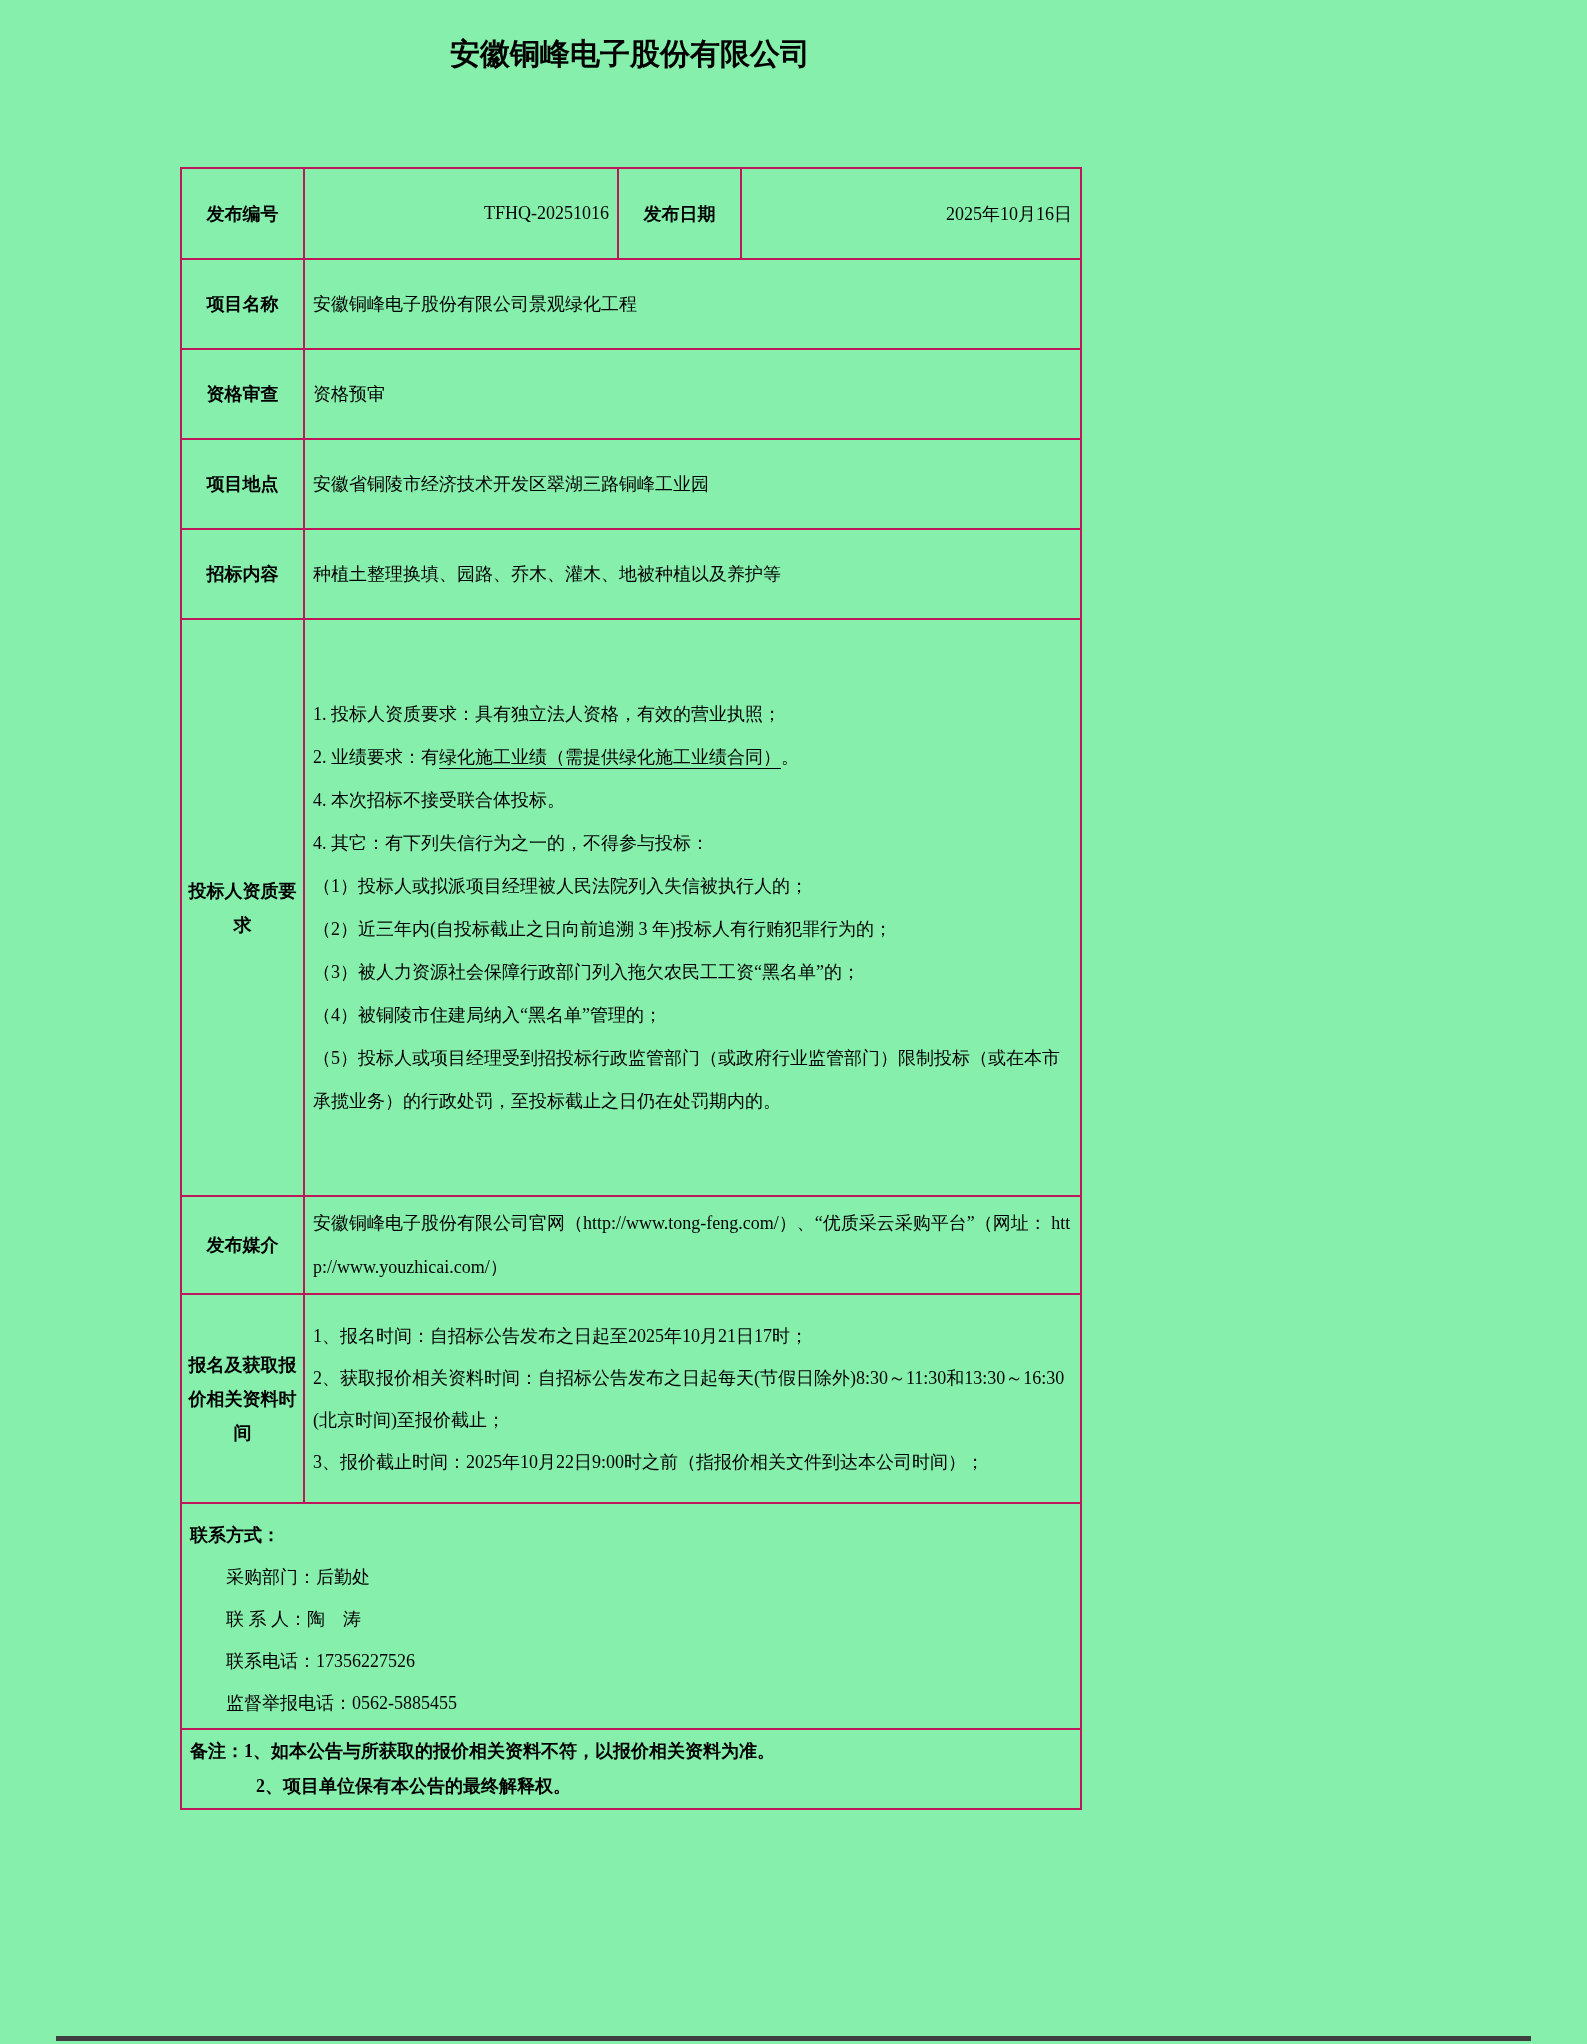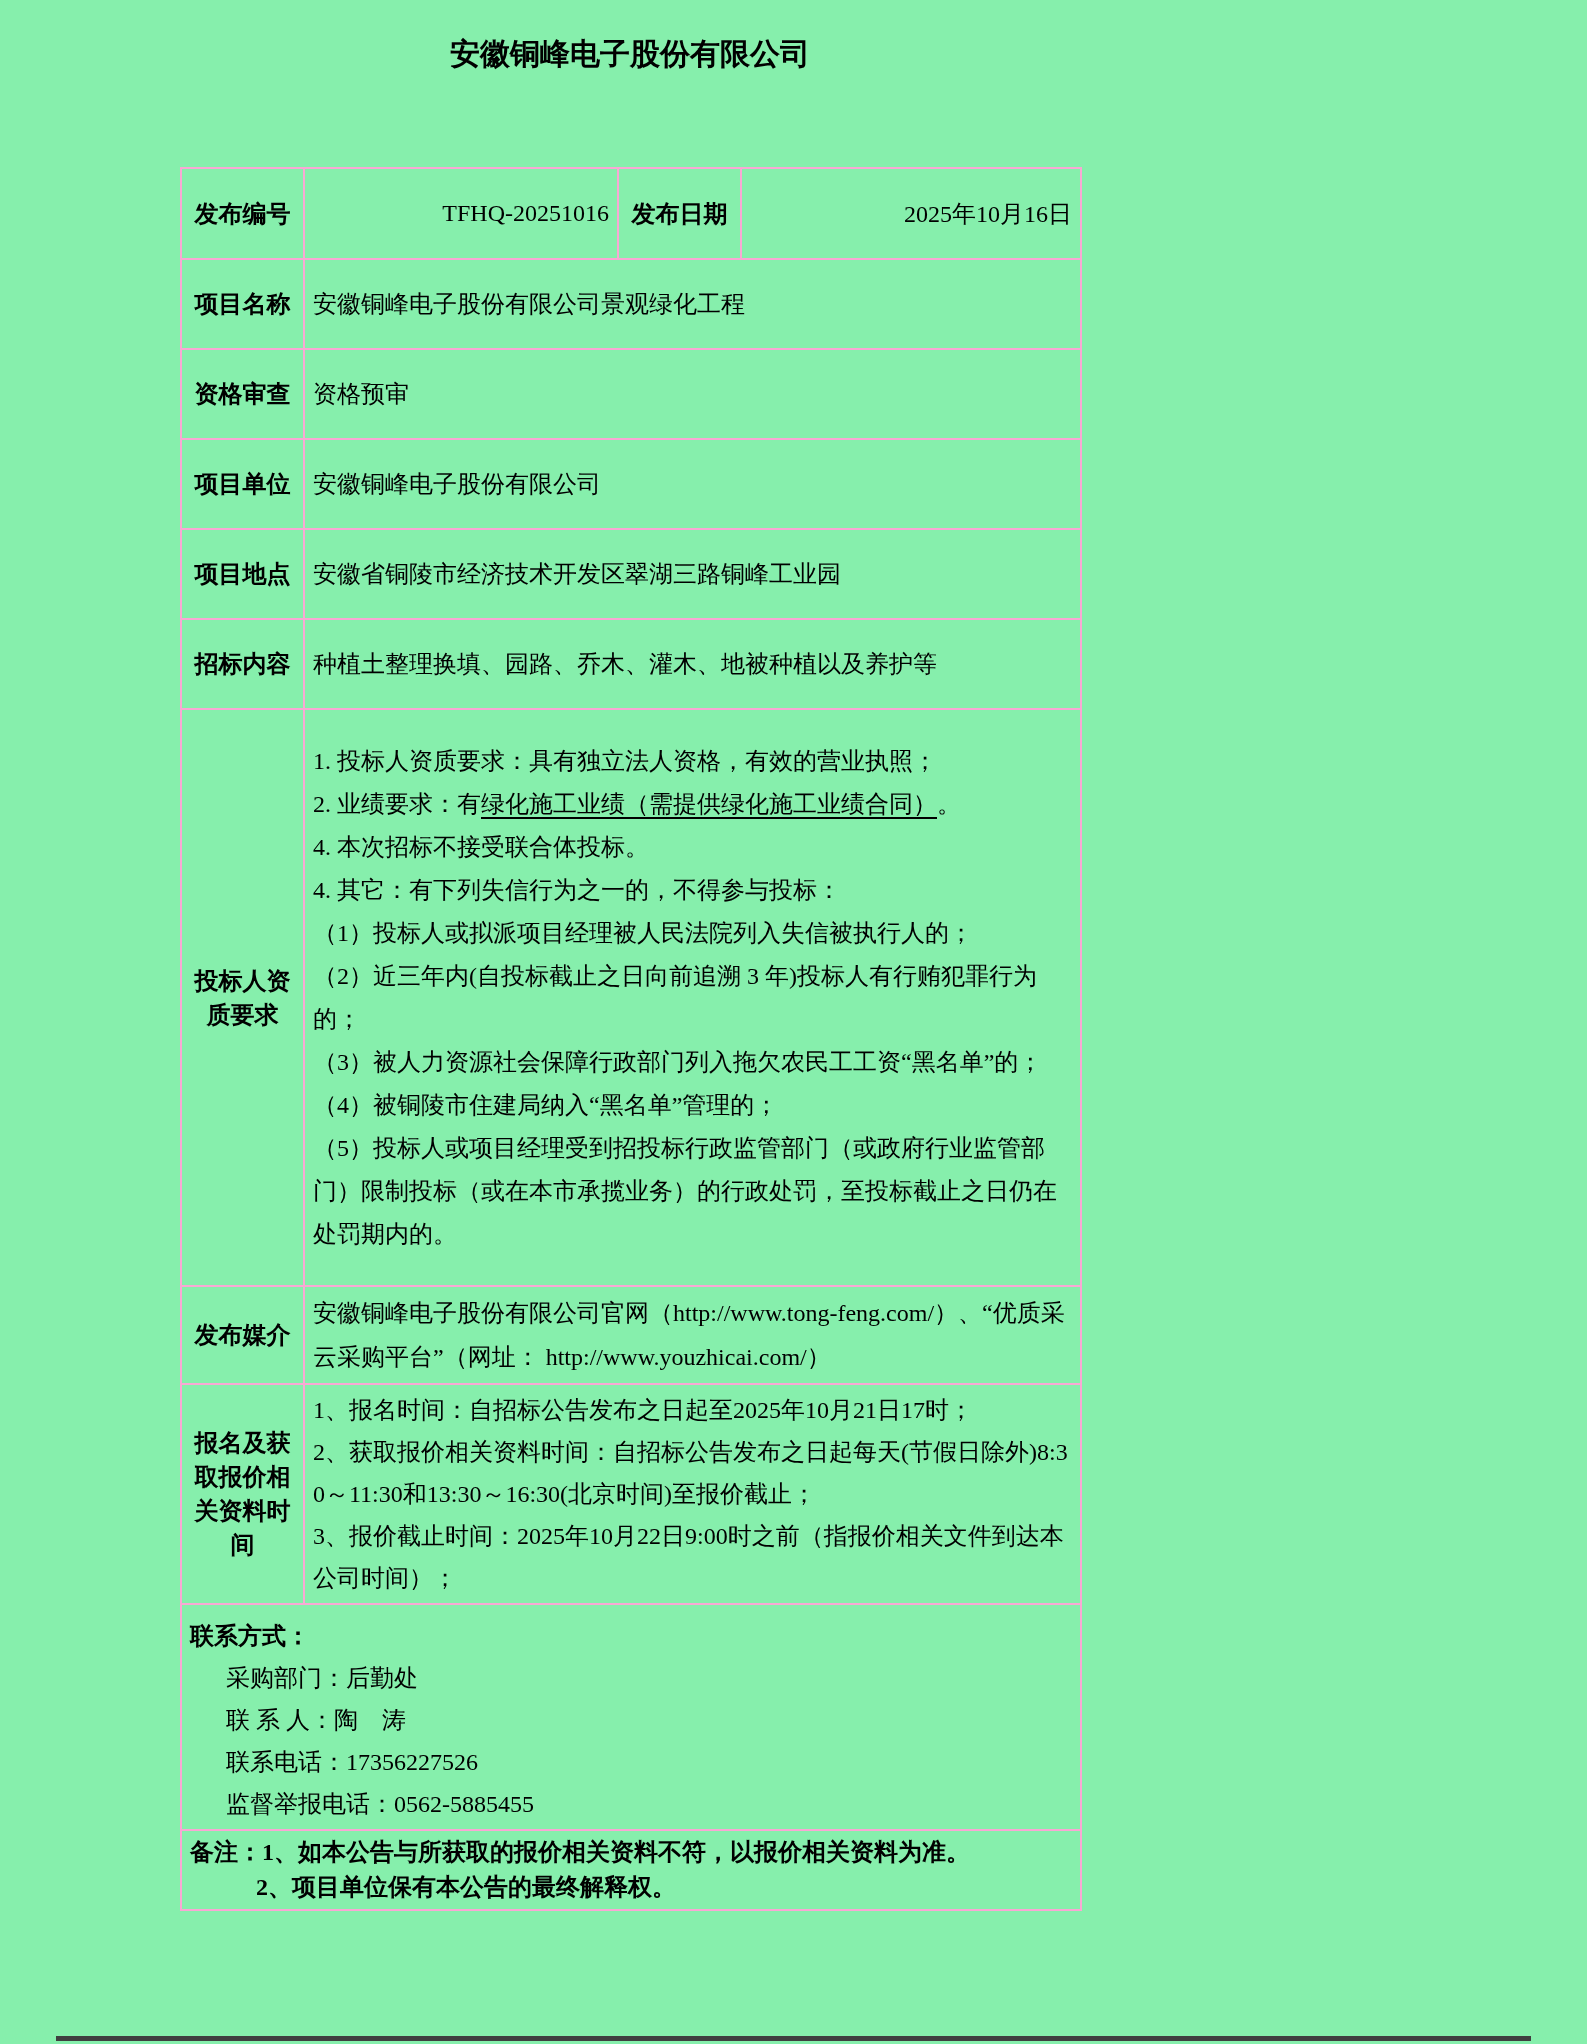--- a/index.html
+++ b/index.html
@@ -18,22 +18,22 @@
   }
   .title.sub { margin-top:30px; }
 
   table.main {
     width:900px; margin-top:95px;
     border-collapse:collapse; table-layout:fixed;
   }
   col.c1 { width:123px; } col.c2 { width:314px; } col.c3 { width:123px; } col.c4 { width:340px; }
 
   td {
-    border:2px solid #f9a8d4;
-    font-size:24px;
+    border:2px solid #be185d;
+    font-size:18px;
     vertical-align:middle;
     padding:4px 8px;
     word-break:break-all;
     overflow:hidden;
   }
   .label-cell {
     text-align:center; font-weight:bold; padding:4px 2px;
     line-height:34px;
   }
   .center { text-align:right; }
@@ -93,24 +93,20 @@
       <tr class="r-simple">
         <td class="label-cell">项目名称</td>
         <td colspan="3">安徽铜峰电子股份有限公司景观绿化工程</td>
       </tr>
 
       <tr class="r-simple">
         <td class="label-cell">资格审查</td>
         <td colspan="3">资格预审</td>
       </tr>
 
-      <tr class="r-simple">
-        <td class="label-cell">项目单位</td>
-        <td colspan="3">安徽铜峰电子股份有限公司</td>
-      </tr>
 
       <tr class="r-simple">
         <td class="label-cell">项目地点</td>
         <td colspan="3">安徽省铜陵市经济技术开发区翠湖三路铜峰工业园</td>
       </tr>
 
       <tr class="r-simple">
         <td class="label-cell">招标内容</td>
         <td colspan="3">种植土整理换填、园路、乔木、灌木、地被种植以及养护等</td>
       </tr>

